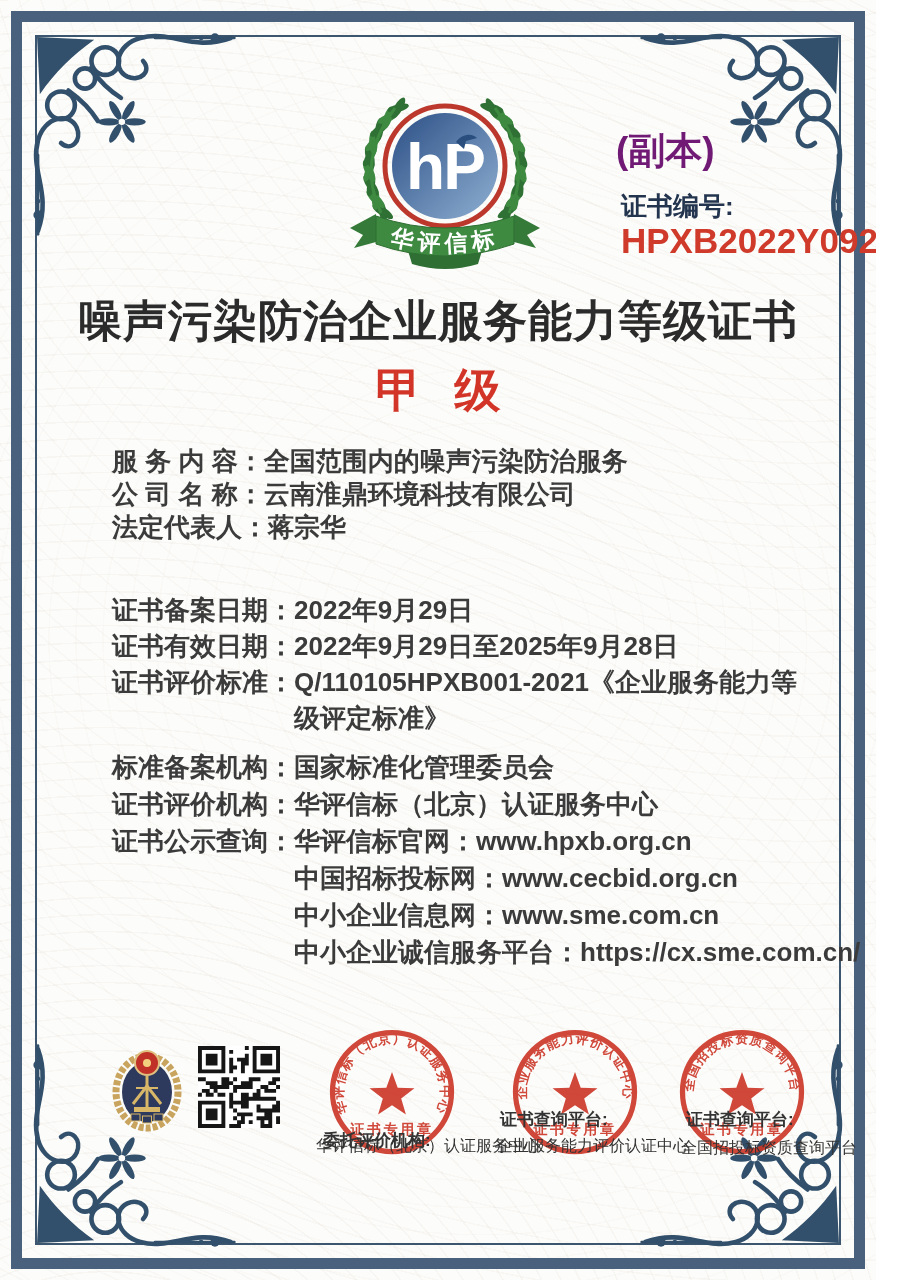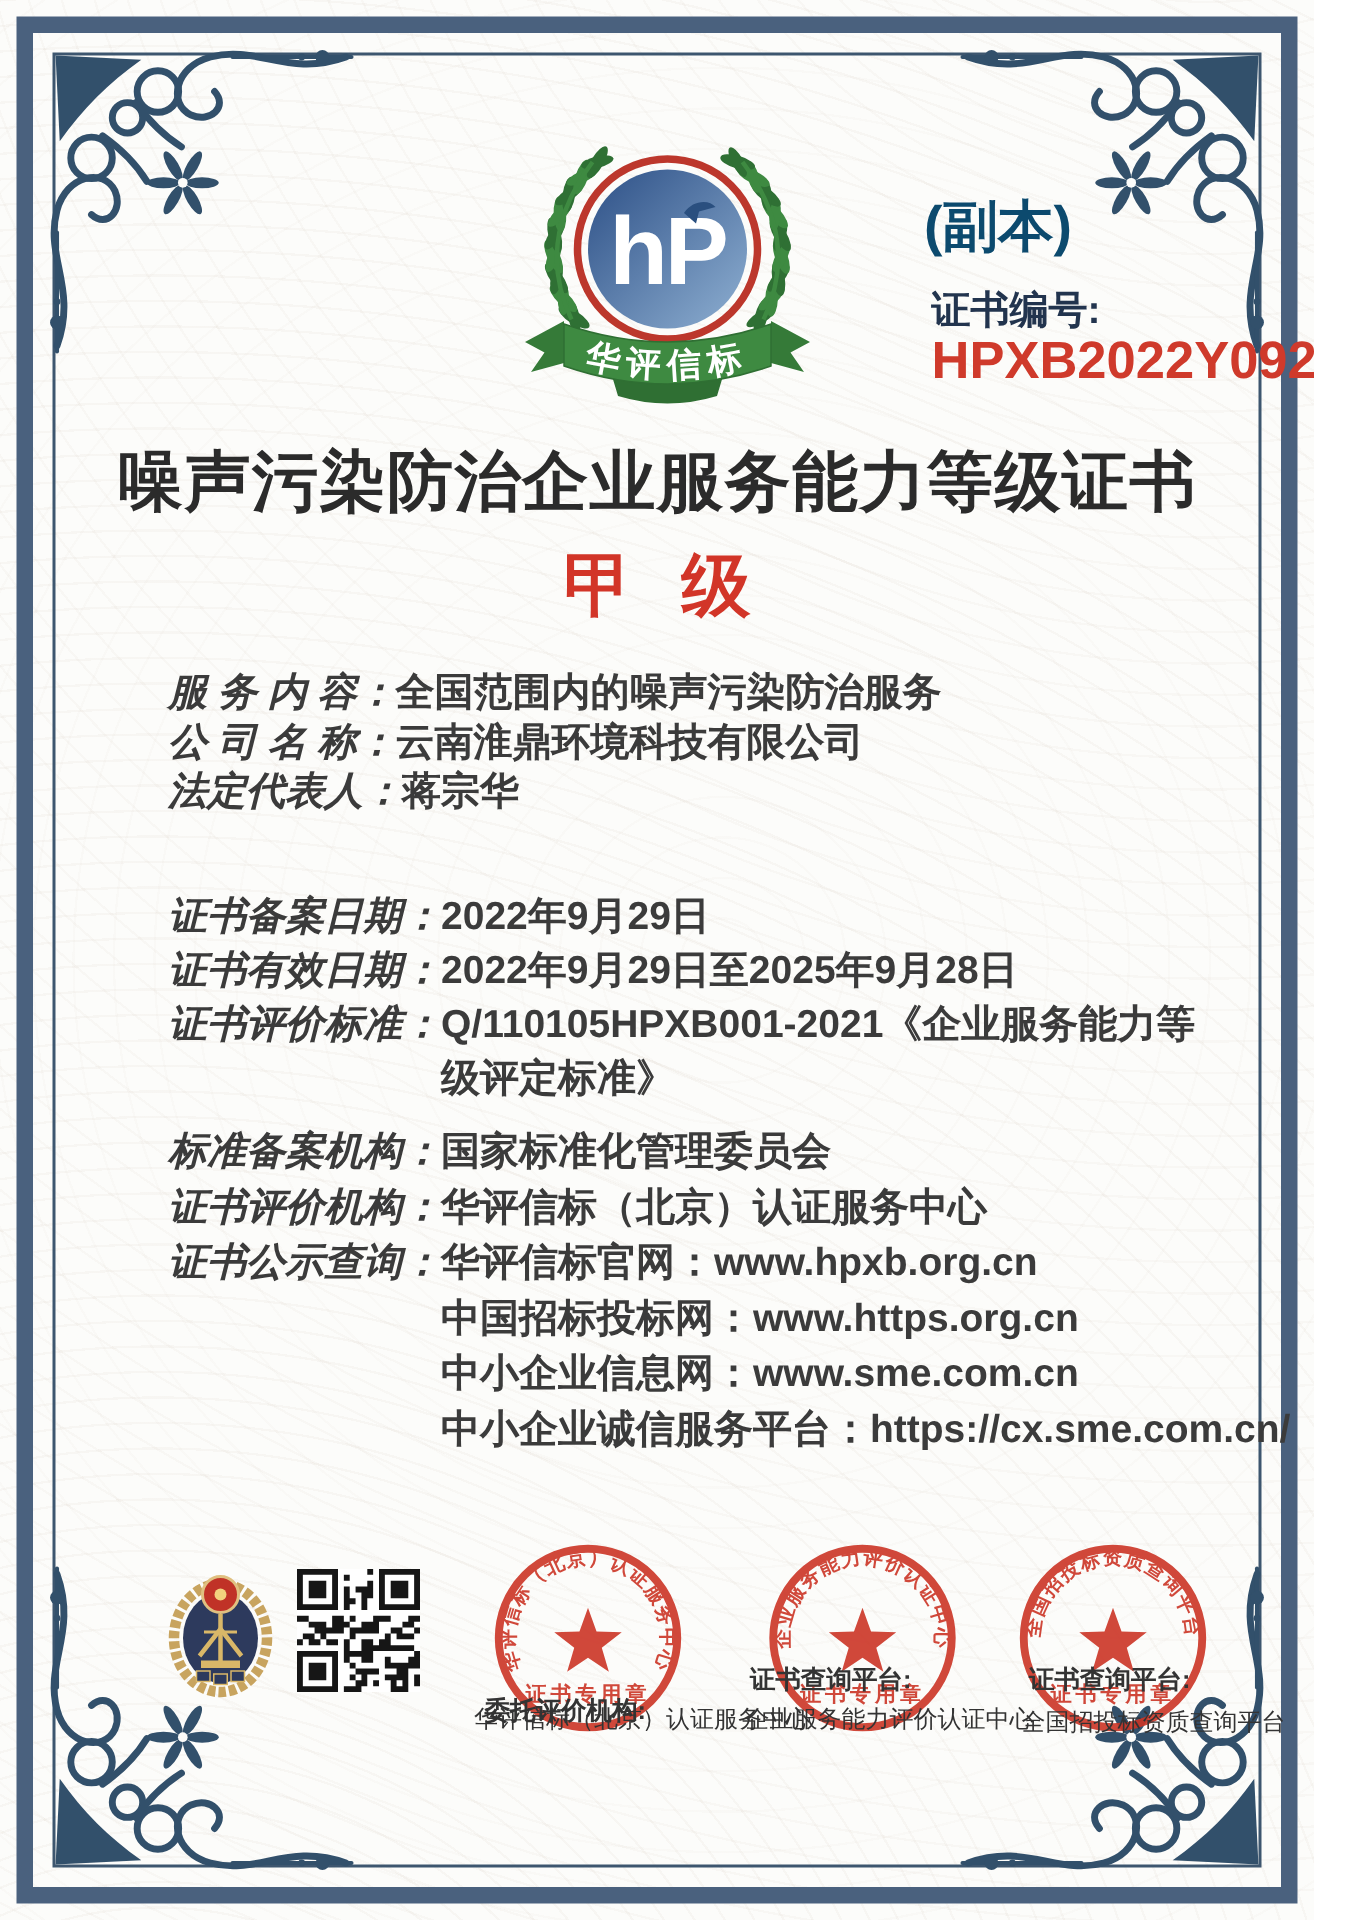--- a/index.html
+++ b/index.html
@@ -12,32 +12,32 @@
     repeating-radial-gradient(circle at 55% 50%, rgba(186,166,146,.04) 0 1.5px, transparent 1.5px 27px);}
   .frame-outer{position:absolute;inset:11px;border:11px solid #4a617e;pointer-events:none;}
   .frame-inner{position:absolute;inset:35px;border:2px solid #3d566f;pointer-events:none;}
   .corner{position:absolute;width:212px;height:212px;color:#32506b;}
   .corner.tl{top:26px;left:26px;}
   .corner.tr{top:26px;right:26px;transform:scaleX(-1);}
   .corner.bl{bottom:26px;left:26px;transform:scaleY(-1);}
   .corner.br{bottom:26px;right:26px;transform:scale(-1,-1);}
 
   .logo{position:absolute;left:348px;top:90px;width:200px;height:195px;}
-  .copy-label{position:absolute;left:616px;top:126px;font-size:37px;font-weight:700;color:#0c4a6e;}
+  .copy-label{position:absolute;left:616px;top:126px;font-size:37px;font-weight:700;color:#701a75;}
   .certno-label{position:absolute;left:621px;top:189px;font-size:26px;font-weight:700;color:#22344e;}
   .certno-value{position:absolute;left:621px;top:221px;font-size:35px;font-weight:700;color:#cf3a2b;}
 
   .title{position:absolute;left:0;right:0;top:292px;text-align:center;
          font-size:44px;font-weight:700;color:#2b2b2b;letter-spacing:1px;}
   .grade{position:absolute;left:0;right:0;top:360px;text-align:center;
          font-size:46px;font-weight:700;color:#d23528;letter-spacing:10px;text-indent:10px;}
 
   .info-block{position:absolute;left:112px;font-size:26px;font-weight:700;color:#3b3b3b;}
   .info-block .row{display:flex;align-items:flex-start;}
-  .info-block .lbl{white-space:pre;flex:0 0 auto;font-style:italic;}
+  .info-block .lbl{white-space:pre;flex:0 0 auto;}
   .info-block .val{white-space:pre-wrap;}
   #block-company{top:445px;line-height:33px;}
   #block-cert{top:592px;line-height:36px;}
   #block-cert .lbl, #block-agency .lbl{min-width:182px;}
   #block-cert .val{max-width:505px;}
   #block-agency{top:749px;line-height:37px;}
 
   .emblem{position:absolute;left:112px;top:1044px;width:70px;height:88px;}
   .qr{position:absolute;left:198px;top:1046px;width:82px;height:82px;}
   .authority-caption{position:absolute;left:100px;top:1132px;width:212px;text-align:center;
@@ -235,21 +235,21 @@
     <div class="row">
       <span class="lbl">证书评价机构：</span>
       <span class="val">华评信标（北京）认证服务中心</span>
     </div>
     <div class="row">
       <span class="lbl">证书公示查询：</span>
       <span class="val">华评信标官网：www.hpxb.org.cn</span>
     </div>
     <div class="row">
       <span class="lbl"></span>
-      <span class="val">中国招标投标网：www.https.org.cn</span>
+      <span class="val">中国招标投标网：www.cecbid.org.cn</span>
     </div>
     <div class="row">
       <span class="lbl"></span>
       <span class="val">中小企业信息网：www.sme.com.cn</span>
     </div>
     <div class="row">
       <span class="lbl"></span>
       <span class="val">中小企业诚信服务平台：https://cx.sme.com.cn/</span>
     </div>
   </div>

